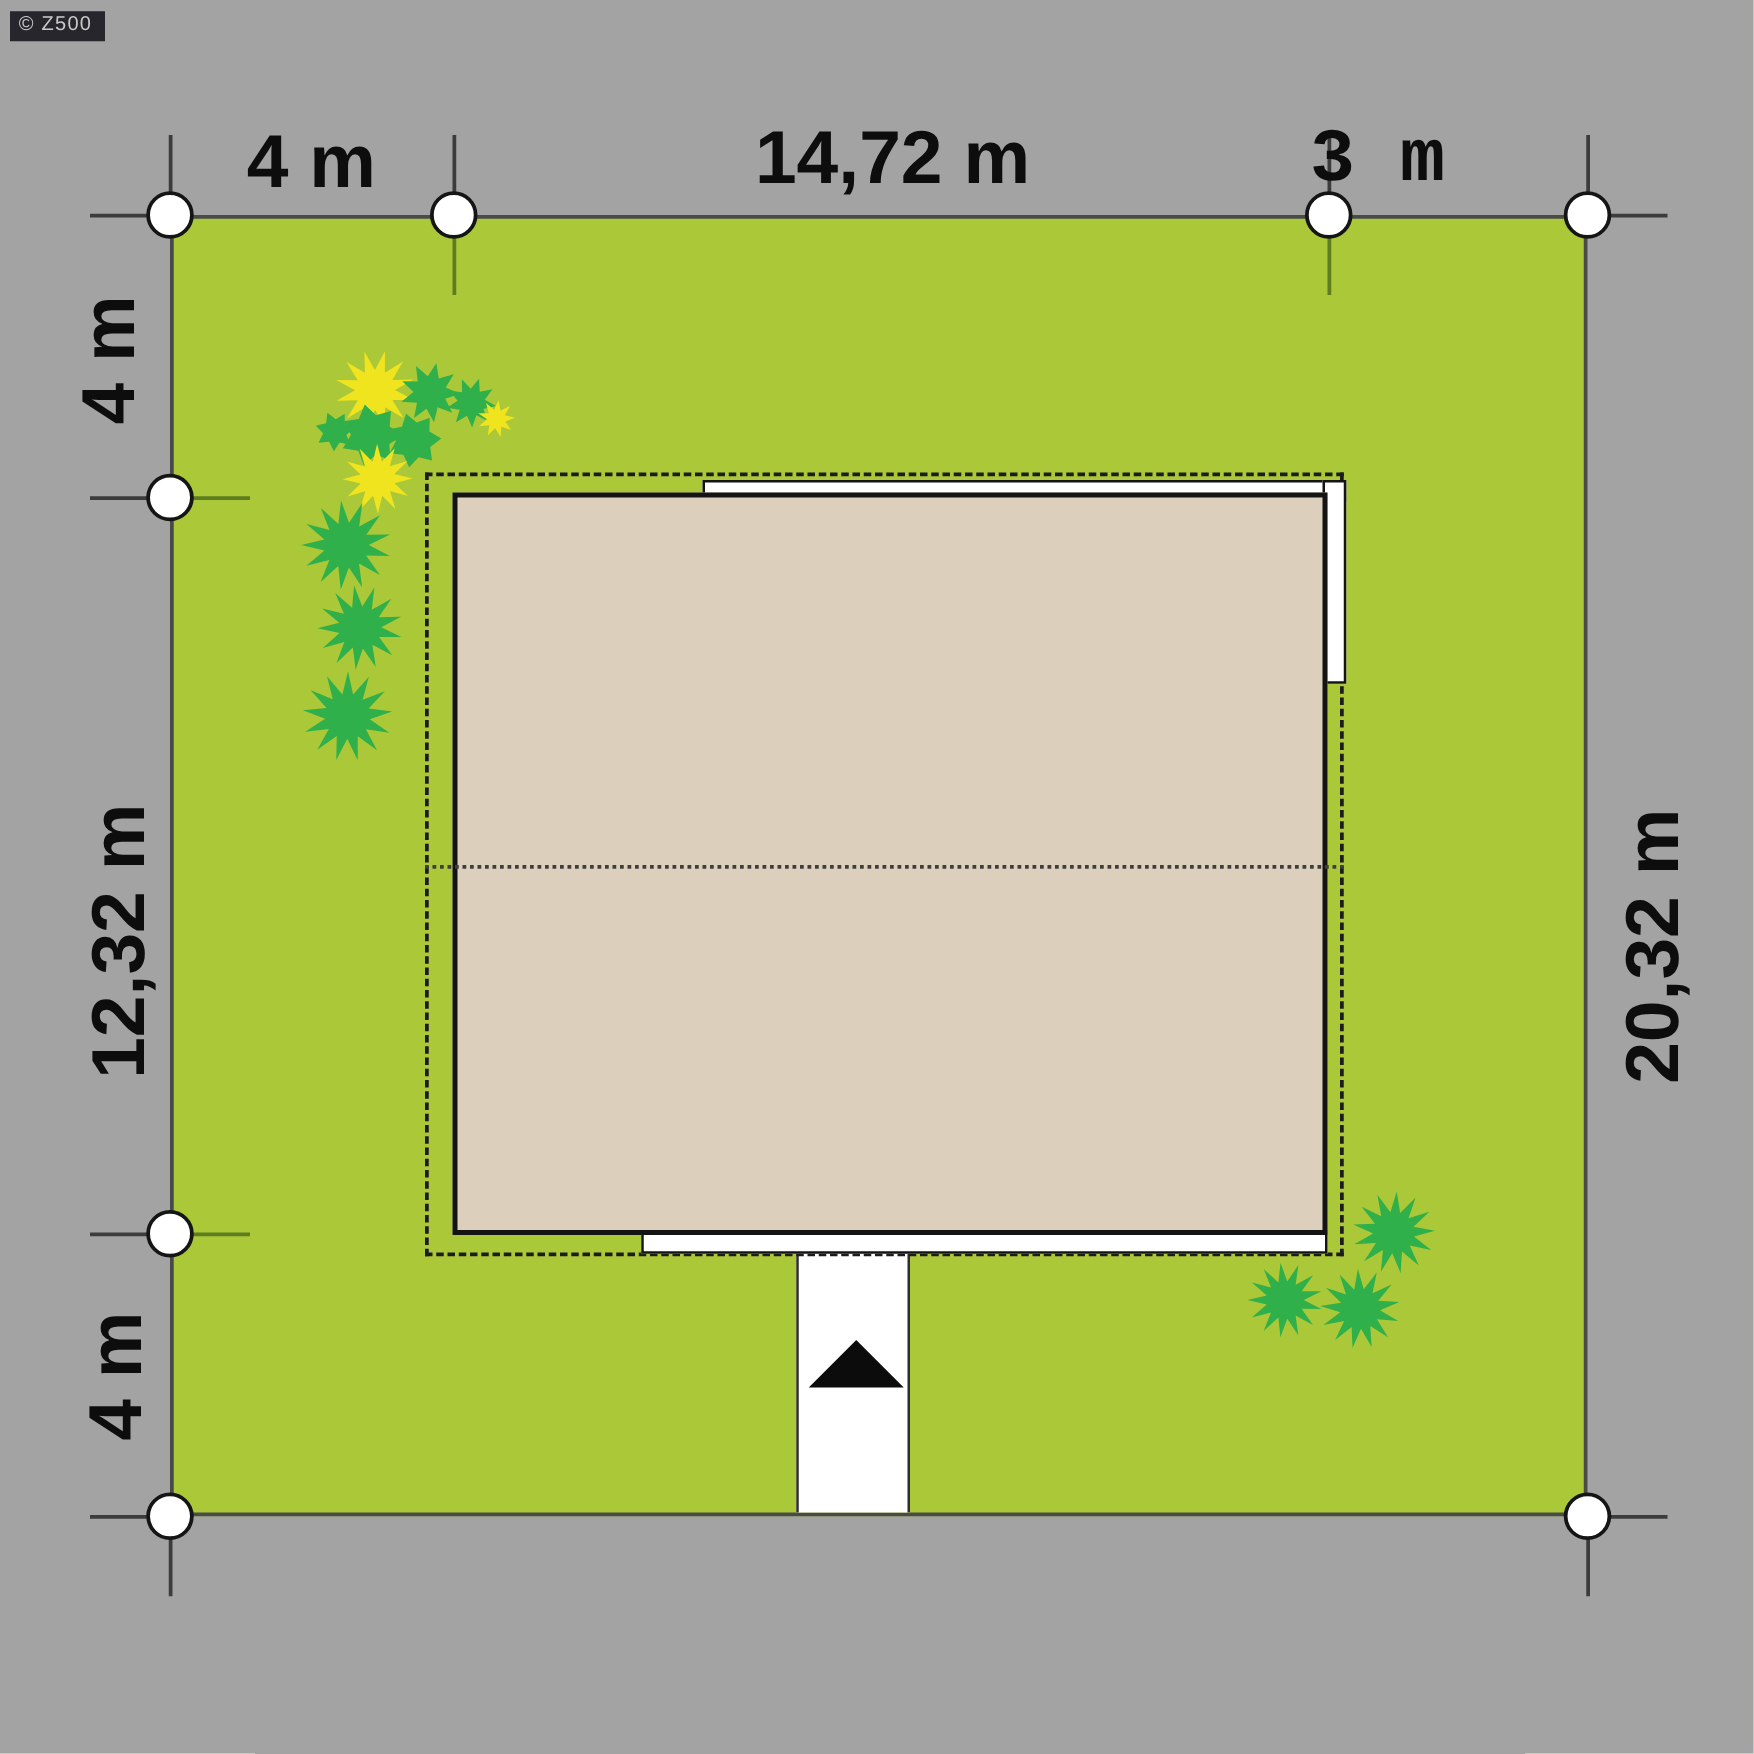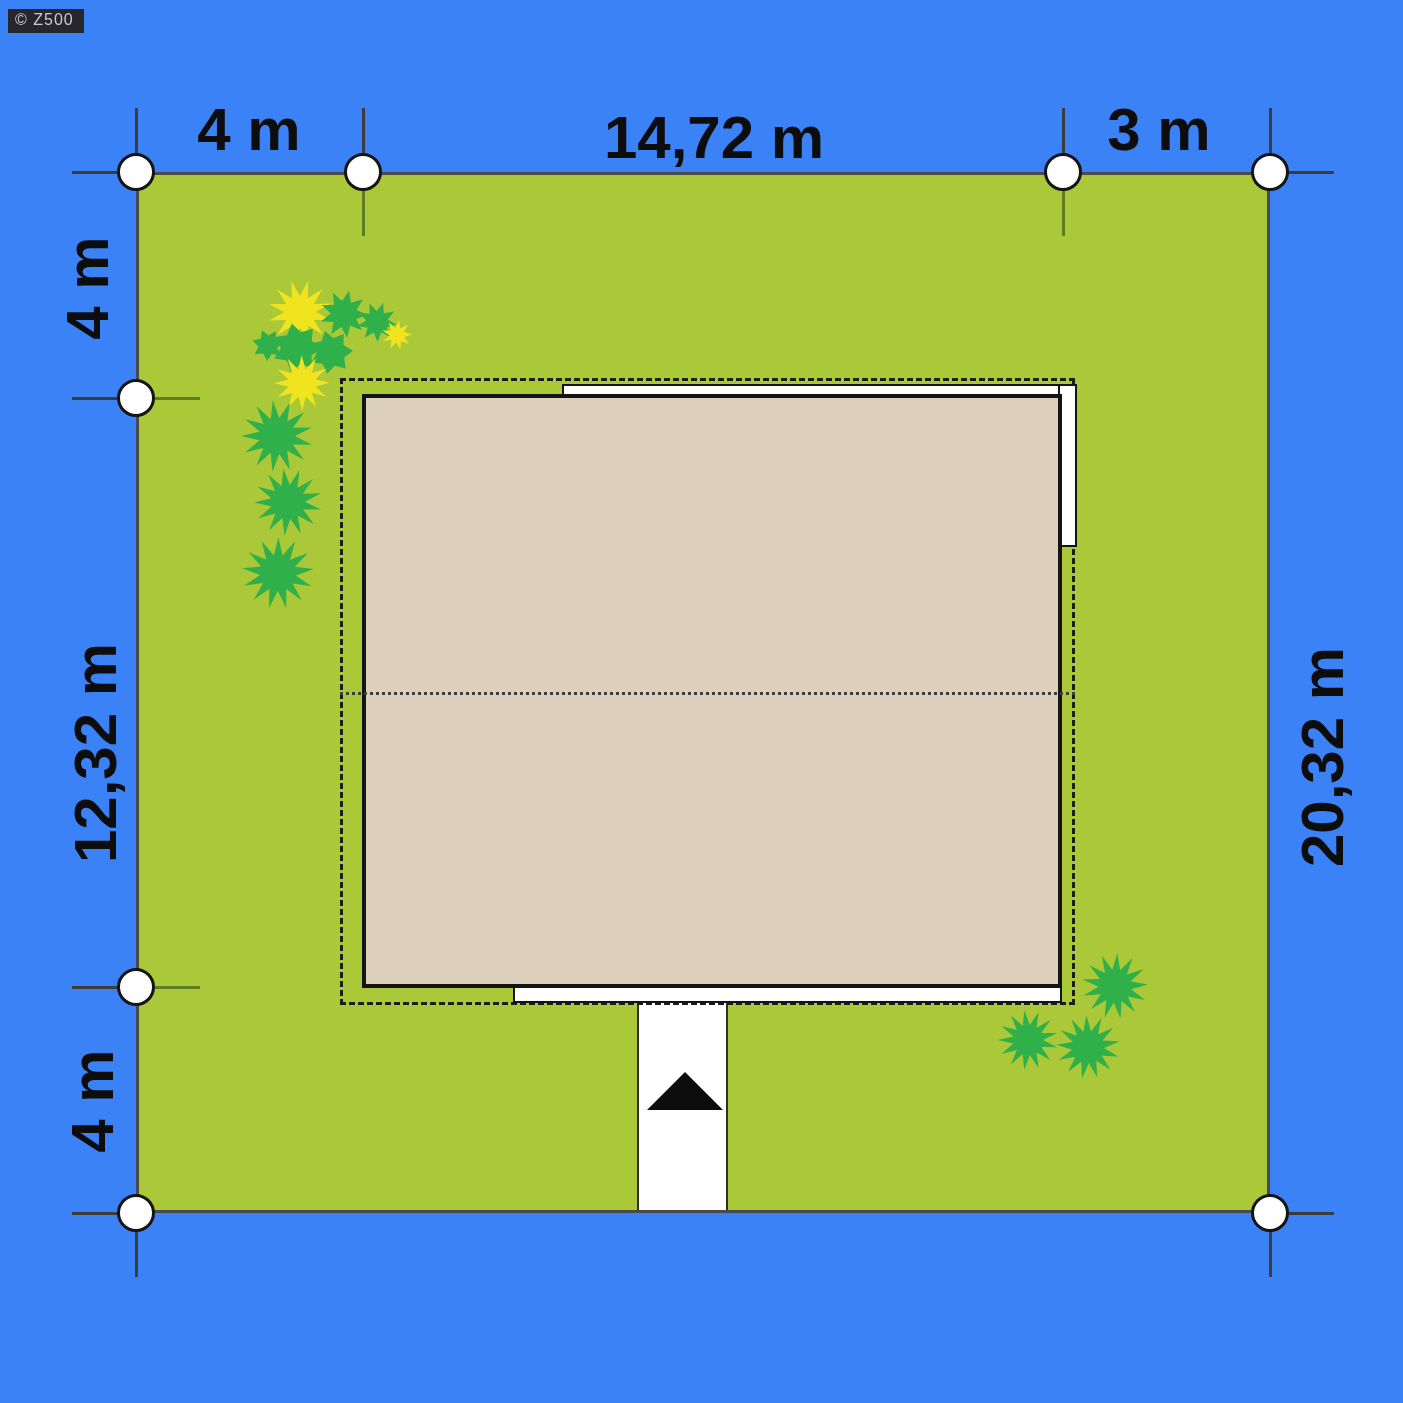--- a/index.html
+++ b/index.html
@@ -1,16 +1,16 @@
 <!DOCTYPE html>
 <html><head>
 <meta charset="utf-8">
 <style>
   html,body{margin:0;padding:0;background:#ffffff;}
-  #canvas{position:relative;width:1403px;height:1403px;background:#3b82f6;overflow:hidden;
+  #canvas{position:relative;width:1403px;height:1403px;background:#a3a3a3;overflow:hidden;
           font-family:"Liberation Sans",sans-serif;}
 
   
   .watermark{position:absolute;left:8px;top:9px;background:#26262c;color:#c9c9c9;
              font-size:16px;padding:2px 10px 4px 7px;letter-spacing:1px;z-index:30;}
 
   
   .plot{position:absolute;left:136px;top:172px;width:1134px;height:1041px;
         background:#abc838;border:3px solid #4a4a4a;box-sizing:border-box;z-index:1;}
 
@@ -46,22 +46,22 @@
   #markers{position:absolute;left:0;top:0;width:100%;height:100%;z-index:10;pointer-events:none;}
   .tick{position:absolute;}
   .marker-circle{position:absolute;width:38px;height:38px;border-radius:50%;
                  background:#ffffff;border:3.5px solid #151515;box-sizing:border-box;}
 
   
   .label{position:absolute;font-weight:700;font-size:60px;color:#0d0d0d;white-space:nowrap;
          transform:translate(-50%,-50%);z-index:20;letter-spacing:0px;}
   .label.vert{transform:translate(-50%,-50%) rotate(-90deg);}
   .lbl-top-left{left:249px;top:129px;}
-  .lbl-top-mid{left:714px;top:137px;}
-  .lbl-top-right{left:1159px;top:129px;}
+  .lbl-top-mid{left:714px;top:126px;}
+  .lbl-top-right{left:1102px;top:129px;font-family:Liberation Mono, monospace;}
   .lbl-left-top{left:87px;top:288px;}
   .lbl-left-mid{left:95px;top:753px;}
   .lbl-left-bottom{left:92px;top:1101px;}
   .lbl-right{left:1322px;top:757px;}
   .lbl-bottom{left:705px;top:1262px;}
 </style>
 </head>
 <body>
 
 <div id="canvas">

